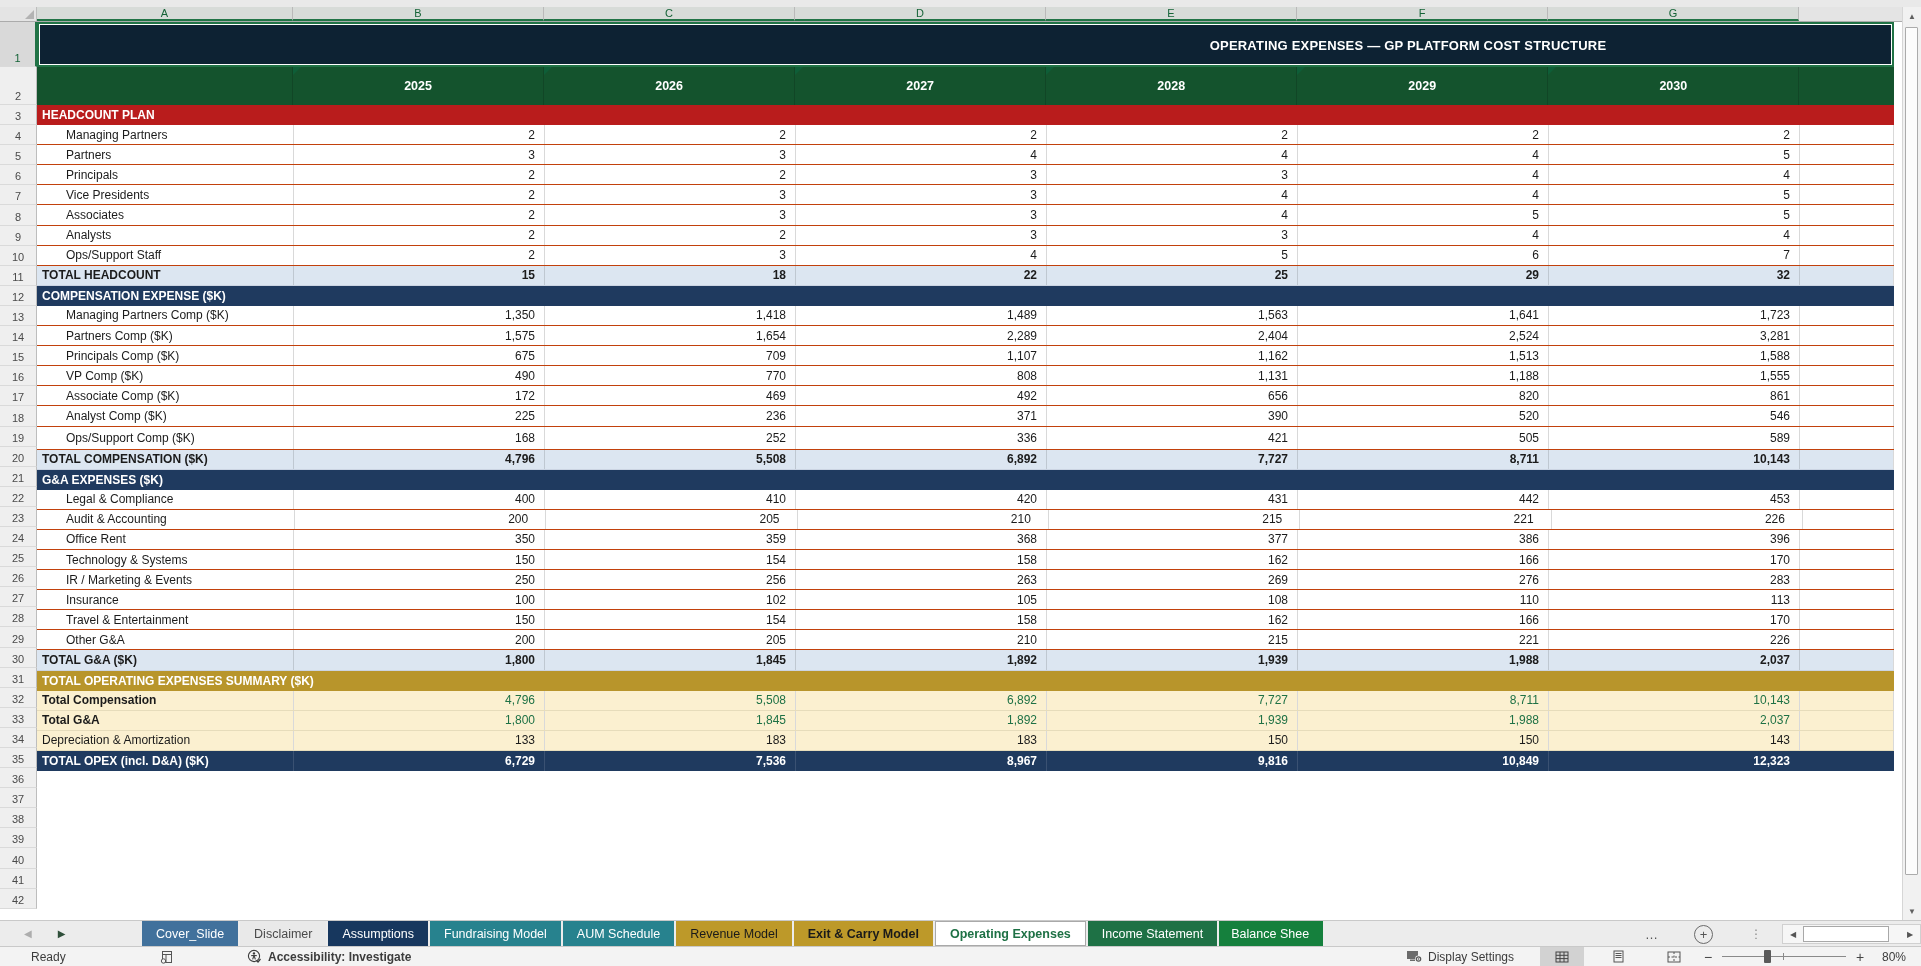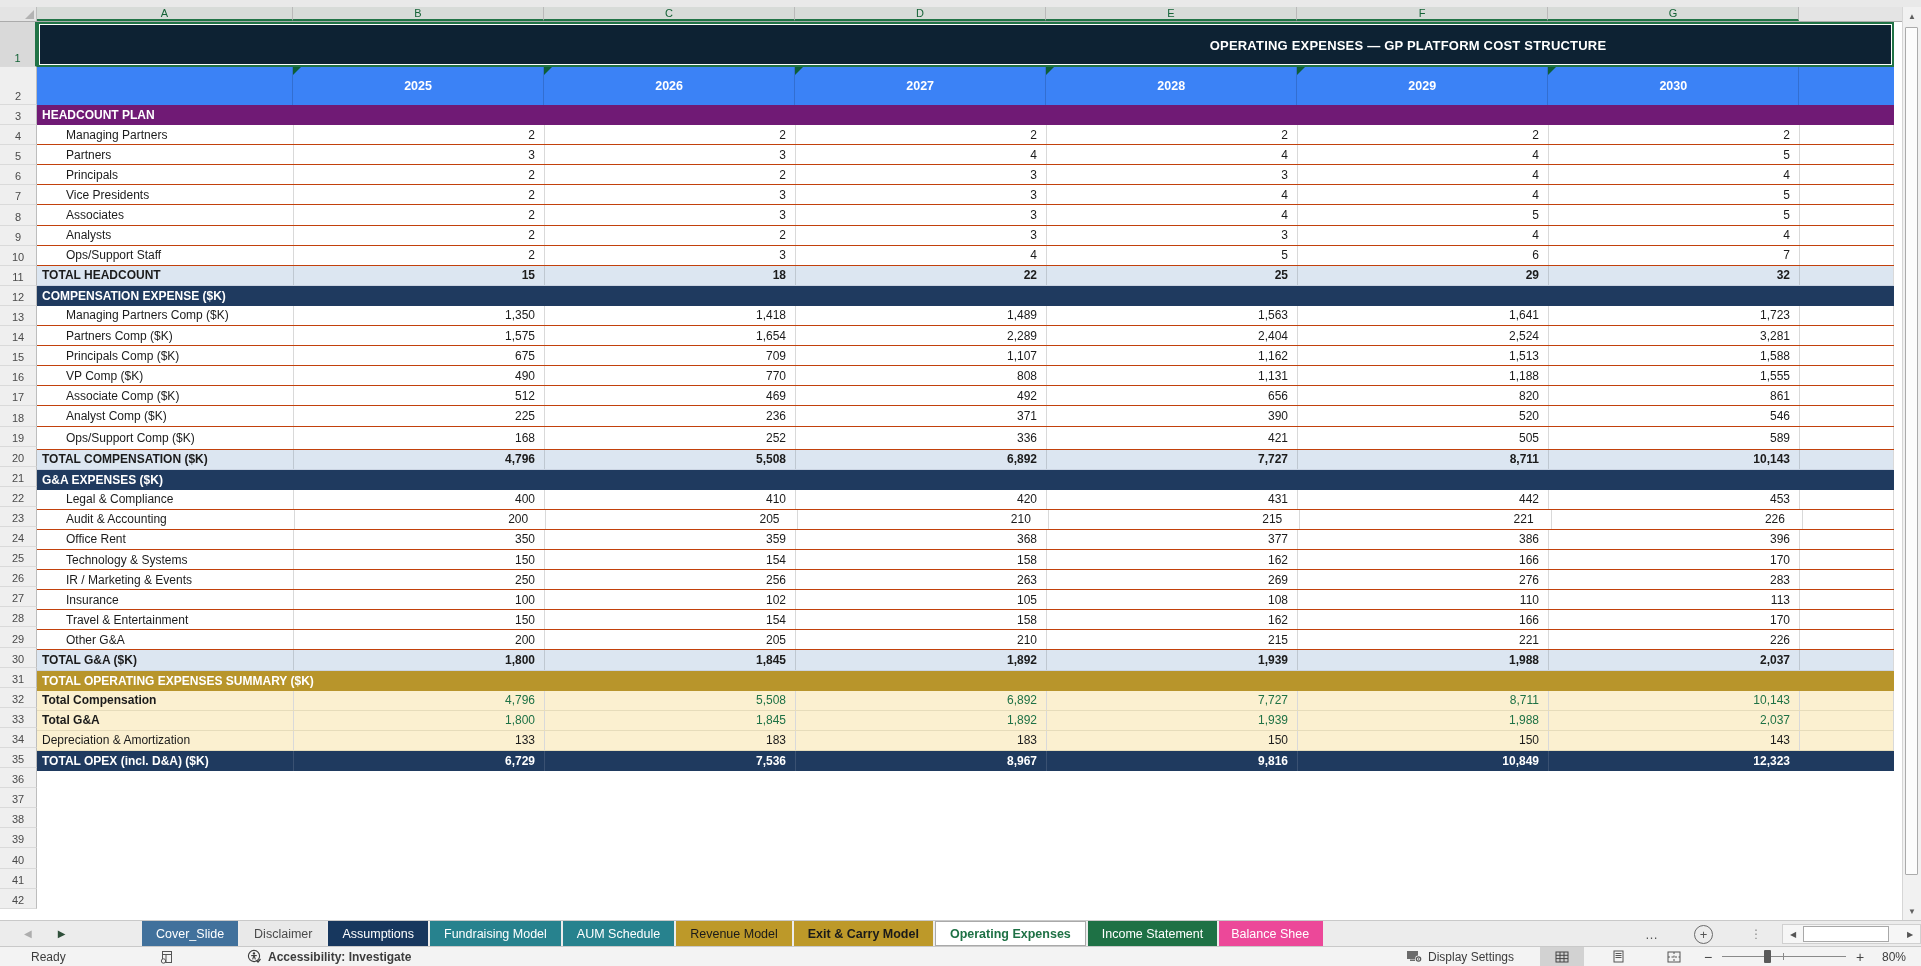--- a/index.html
+++ b/index.html
@@ -150,31 +150,31 @@
         <div class="gut" style="height: 20.1px;">38</div>
         <div class="gut" style="height: 20.1px;">39</div>
         <div class="gut" style="height: 20.1px;">40</div>
         <div class="gut" style="height: 20.1px;">41</div>
         <div class="gut" style="height: 20.1px;">42</div>
       </div>
     <div class="sheet" id="sheet">
         <div class="row titleRow" style="height: 45px; background: rgb(13, 34, 51); border-color: rgb(33, 115, 70);">
           <span class="titleText">OPERATING EXPENSES — GP PLATFORM COST STRUCTURE</span>
         </div>
-        <div class="row" style="height: 38px; background: #3b82f6;">
+        <div class="row" style="height: 38px; background: #14532d;">
           <div class="ylbl"></div>
           <div class="yc">2025<span class="tri"></span></div>
           <div class="yc">2026<span class="tri"></span></div>
           <div class="yc">2027<span class="tri"></span></div>
           <div class="yc">2028<span class="tri"></span></div>
           <div class="yc">2029<span class="tri"></span></div>
           <div class="yc">2030<span class="tri"></span></div>
           <div class="yhc"></div>
         </div>
-        <div class="row r-band" style="height: 20.1px; background: #701a75;">
+        <div class="row r-band" style="height: 20.1px; background: #b91c1c;">
           <div class="lbl">HEADCOUNT PLAN</div>
         </div>
         <div class="row r-data" style="height: 20.1px;">
           <div class="lbl">Managing Partners</div>
           <div class="v">2</div>
           <div class="v">2</div>
           <div class="v">2</div>
           <div class="v">2</div>
           <div class="v">2</div>
           <div class="v">2</div>
@@ -288,21 +288,21 @@
           <div class="v">490</div>
           <div class="v">770</div>
           <div class="v">808</div>
           <div class="v">1,131</div>
           <div class="v">1,188</div>
           <div class="v">1,555</div>
           <div class="hc"></div>
         </div>
         <div class="row r-data" style="height: 20.1px;">
           <div class="lbl">Associate Comp ($K)</div>
-          <div class="v">512</div>
+          <div class="v">172</div>
           <div class="v">469</div>
           <div class="v">492</div>
           <div class="v">656</div>
           <div class="v">820</div>
           <div class="v">861</div>
           <div class="hc"></div>
         </div>
         <div class="row r-data" style="height: 20.1px;">
           <div class="lbl">Analyst Comp ($K)</div>
           <div class="v">225</div>
@@ -493,21 +493,21 @@
     <div class="tabs" id="tabs">
         <div class="tab" style="background: rgb(65, 113, 156); color: rgb(255, 255, 255);">Cover_Slide</div>
         <div class="tab" style="background: rgb(233, 233, 233); color: rgb(74, 74, 74);">Disclaimer</div>
         <div class="tab" style="background: rgb(23, 55, 94); color: rgb(255, 255, 255);">Assumptions</div>
         <div class="tab" style="background: rgb(39, 130, 142); color: rgb(255, 255, 255);">Fundraising Model</div>
         <div class="tab" style="background: rgb(39, 130, 142); color: rgb(255, 255, 255);">AUM Schedule</div>
         <div class="tab" style="background: rgb(189, 153, 41); color: rgb(26, 26, 26);">Revenue Model</div>
         <div class="tab" style="background: rgb(189, 153, 41); color: rgb(26, 26, 26); font-weight: bold;">Exit &amp; Carry Model</div>
         <div class="tab active" style="background: rgb(255, 255, 255); color: rgb(30, 113, 69);">Operating Expenses</div>
         <div class="tab" style="background: rgb(30, 113, 69); color: rgb(255, 255, 255);">Income Statement</div>
-        <div class="tab" style="background: #ec4899; color: rgb(255, 255, 255); padding-left: 12px;">Balance Shee</div>
+        <div class="tab" style="background: #15803d; color: rgb(255, 255, 255); padding-left: 12px;">Balance Shee</div>
       </div>
     <div class="tb-abs dots">…</div>
     <div class="tb-abs addbtn">
       <span class="circ">+</span>
     </div>
     <div class="tb-abs vdots">⋮</div>
     <div class="hscroll">
       <div class="harrow">◀</div>
       <div class="hthumb"></div>
       <div class="htrack"></div>

